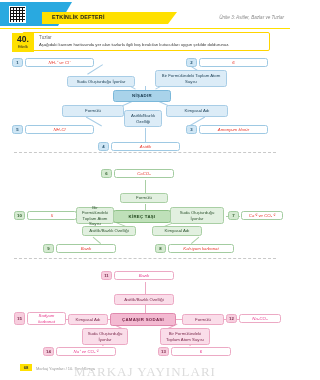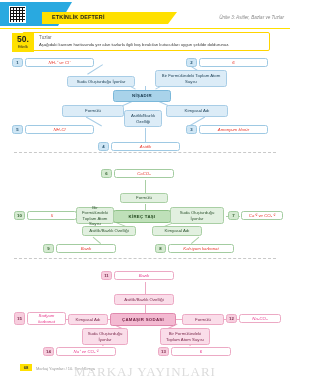--- a/index.html
+++ b/index.html
@@ -142,21 +142,21 @@
       <div class="qr-inner"></div>
     </div>
   <div class="hdr-yellow"></div>
   <div class="hdr-yellow-label">ETKİNLİK DEFTERİ</div>
   <div class="hdr-right">Ünite 3: Asitler, Bazlar ve Tuzlar</div>
   <div class="hdr-rule"></div>
 </div>
 
 <div class="instr">
   <div class="badge">
-    <span class="badge-num">50.</span>
+    <span class="badge-num">40.</span>
     <span class="badge-sub">Etkinlik</span>
   </div>
   <div class="instr-title">Tuzlar</div>
   <div class="instr-text">Aşağıdaki kavram haritasında yer alan tuzlarla ilgili boş bırakılan kutucukları uygun şekilde doldurunuz.</div>
 </div>
 
 <div class="map map1 t-blue">
 
   <div class="ln" style="left:145px;top:31px;width:0.6px;height:6px;"></div>
   <div class="ln" style="left:113px;top:28px;width:24px;height:0.6px;transform:rotate(28deg);"></div>

